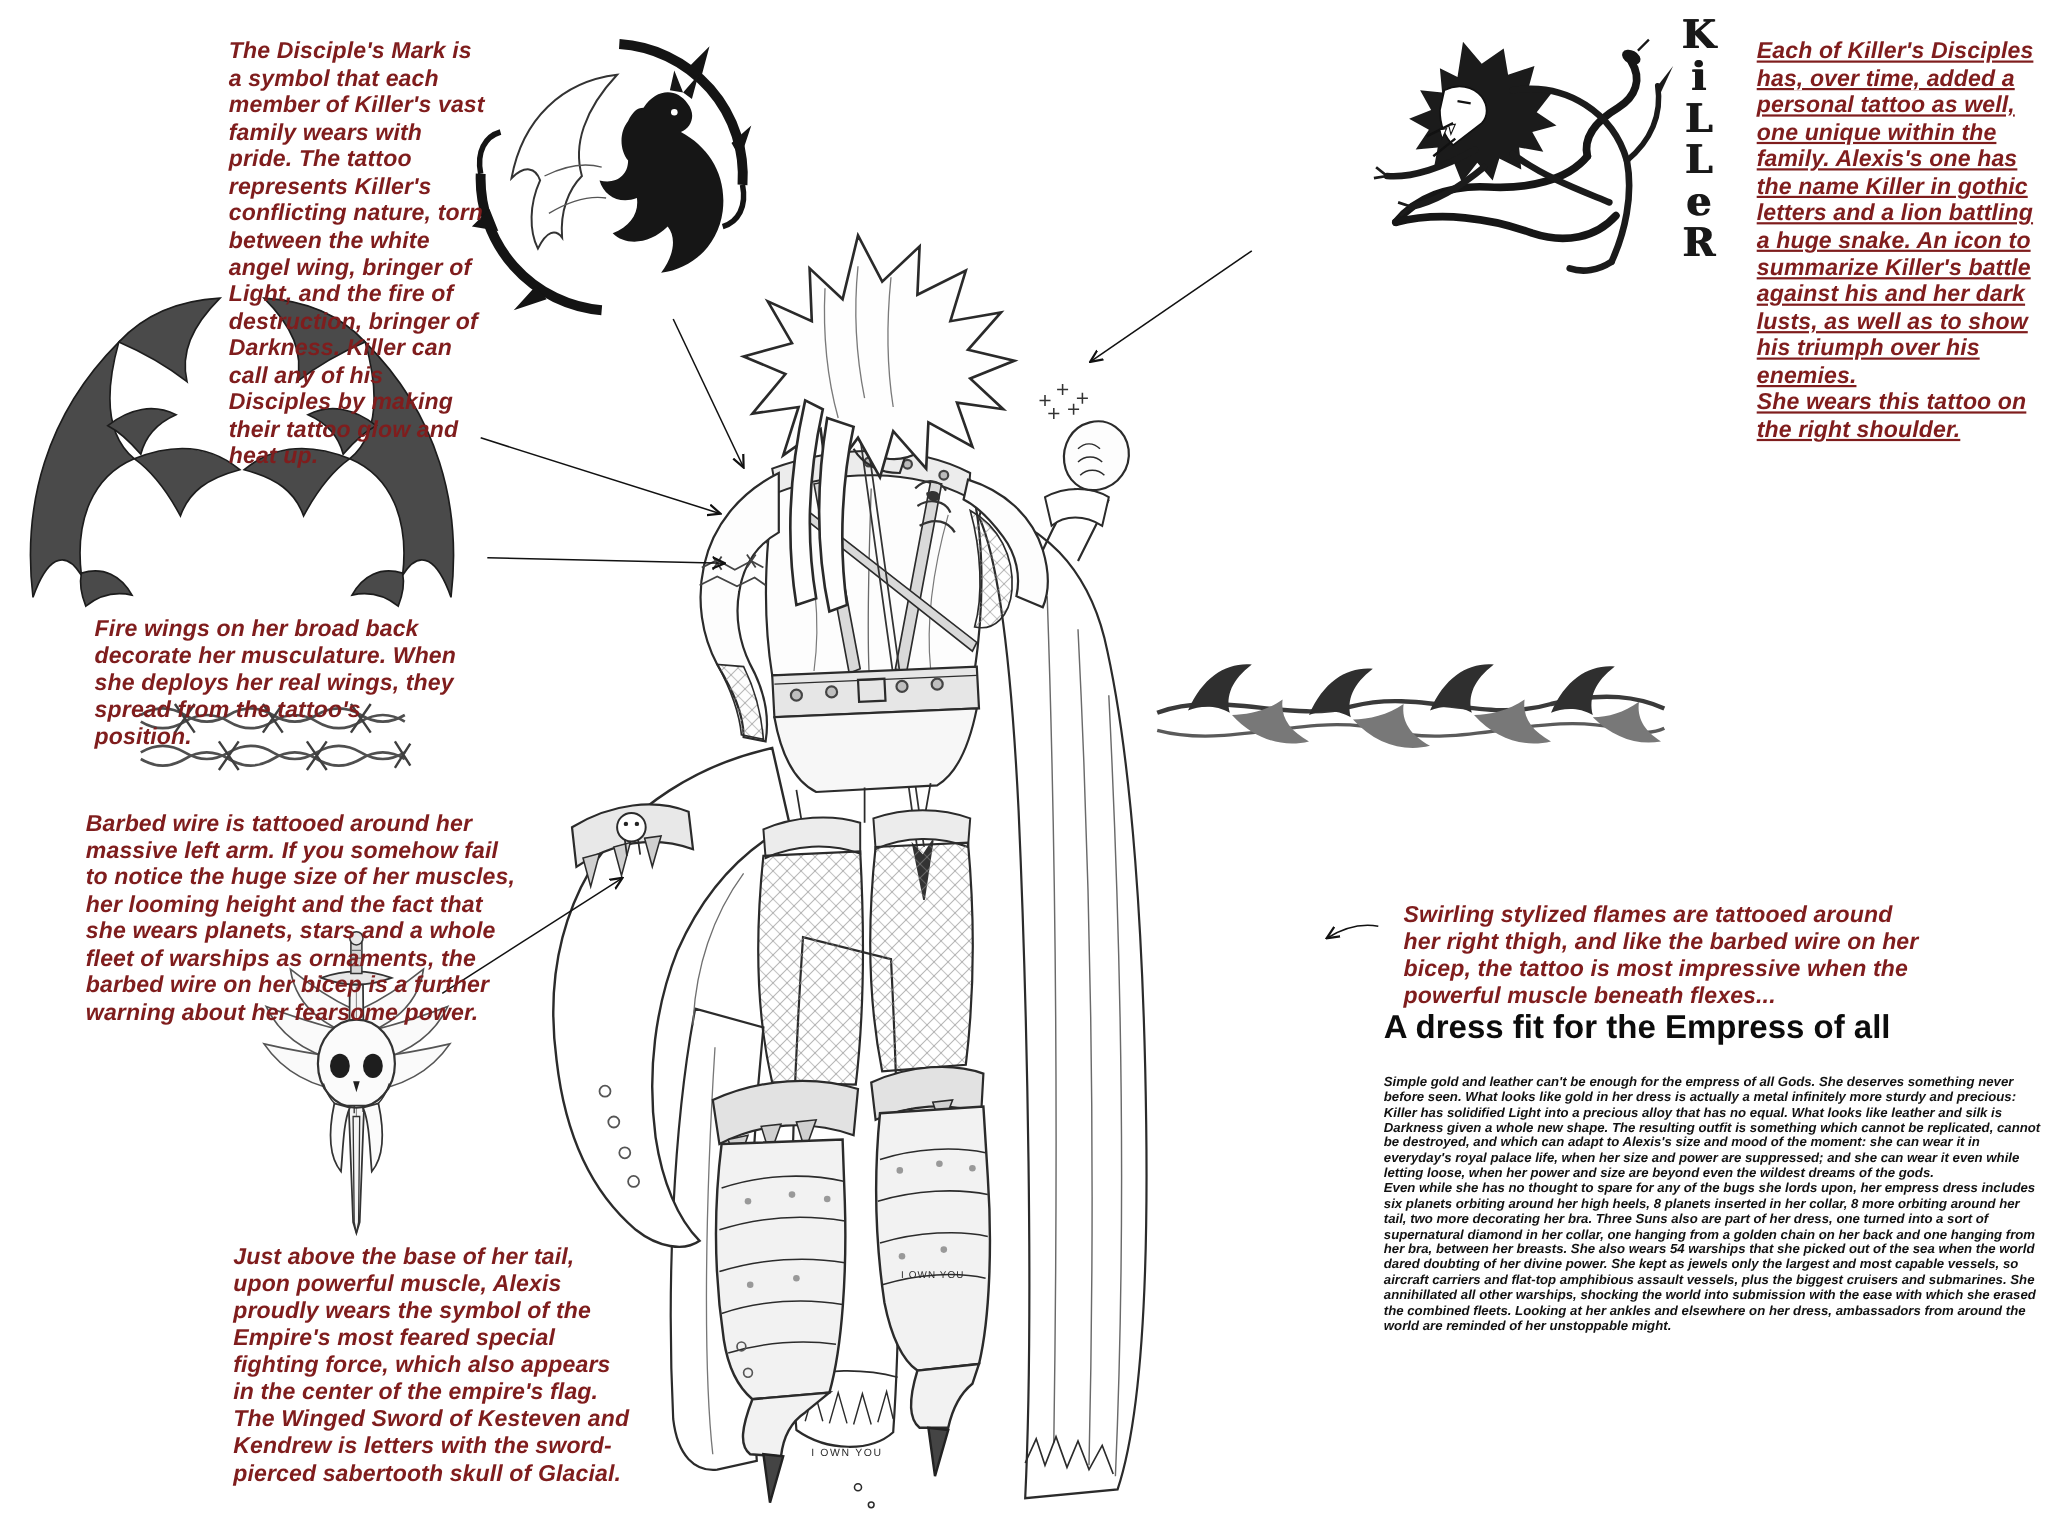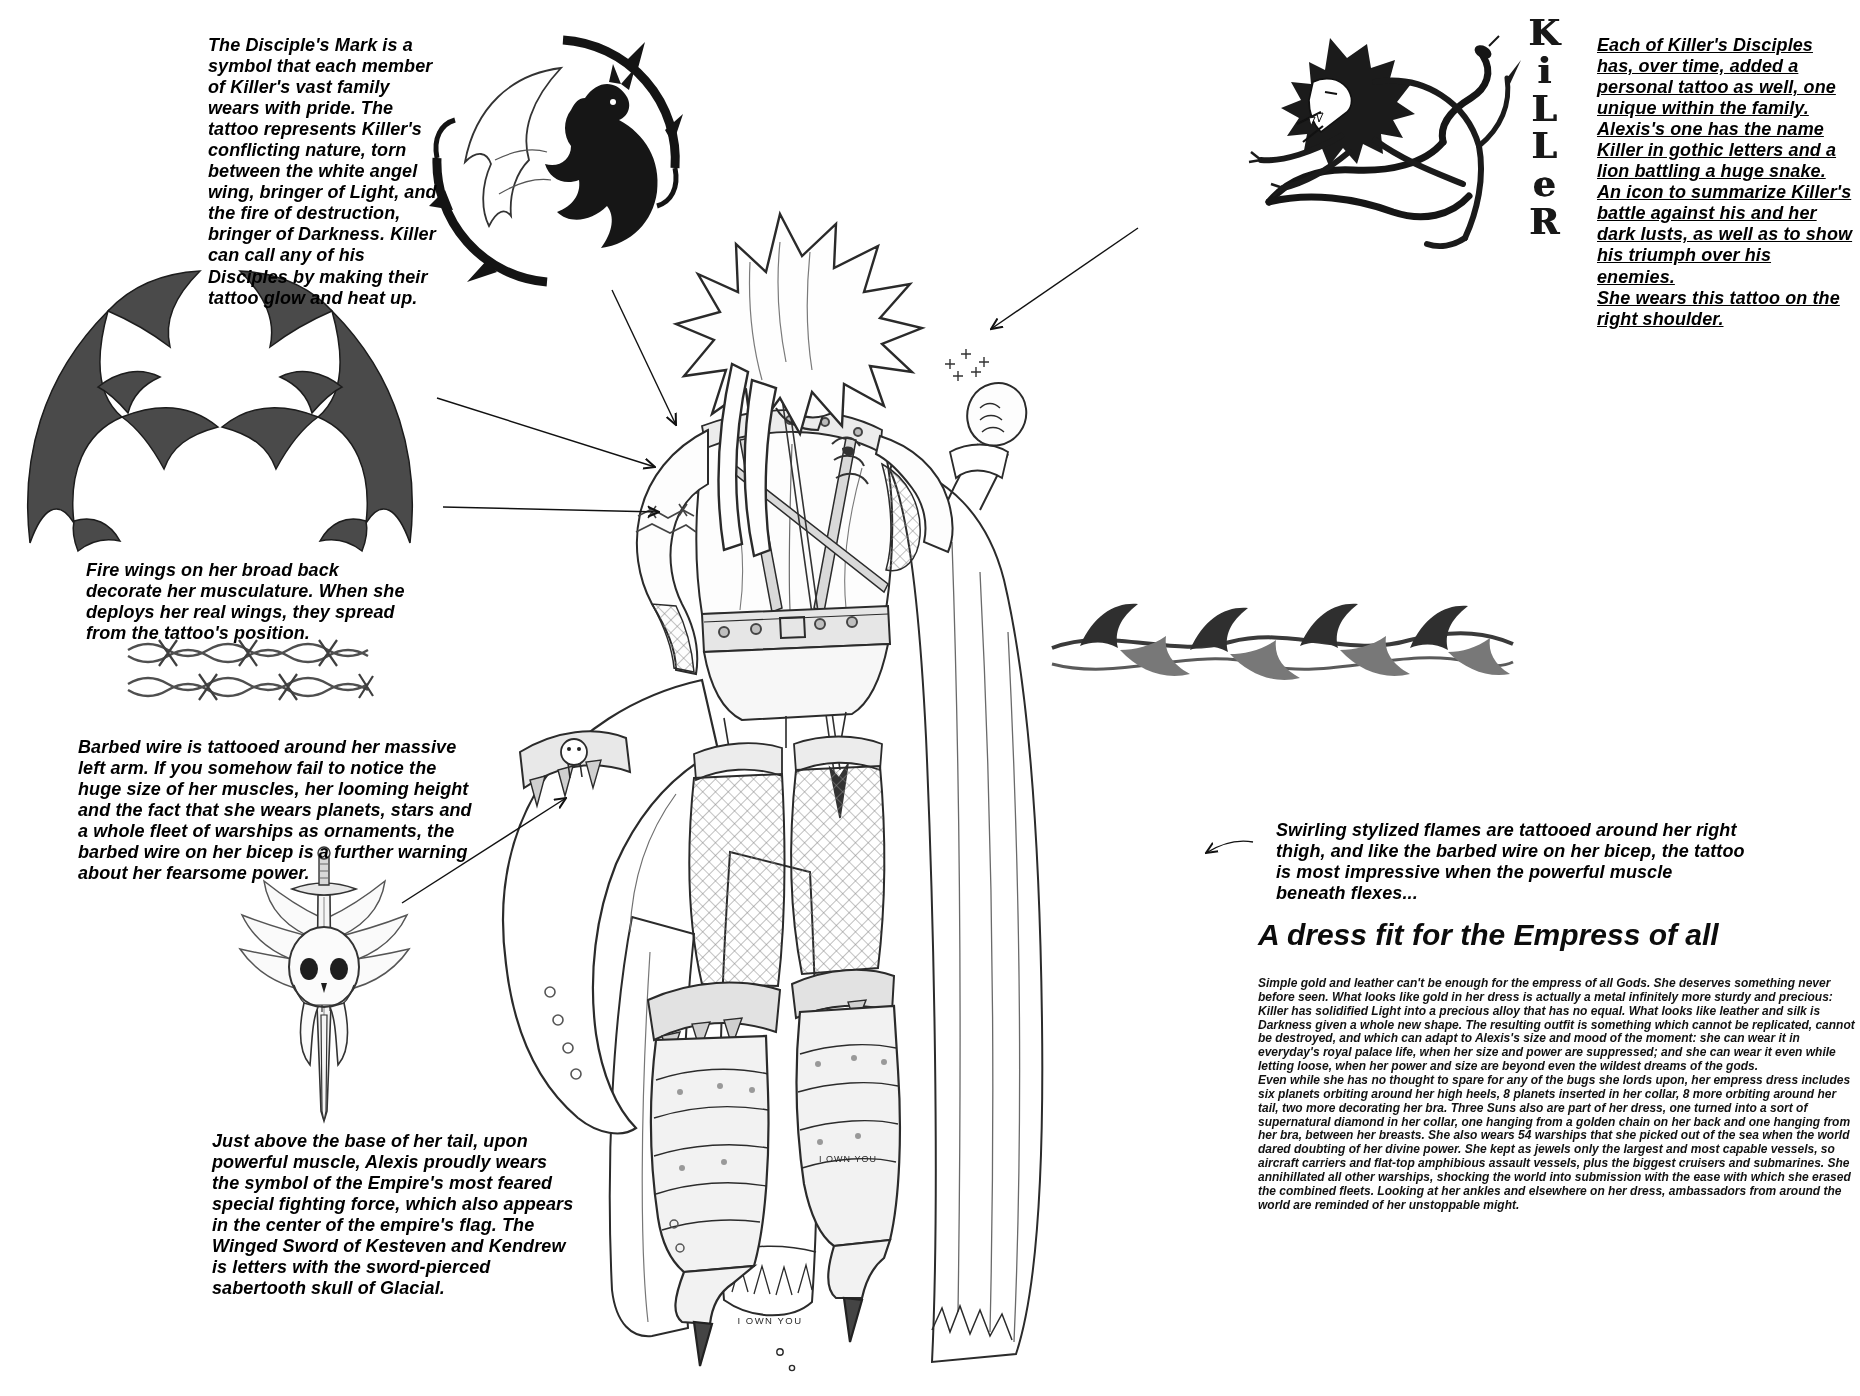--- a/index.html
+++ b/index.html
@@ -1,21 +1,21 @@
 <!DOCTYPE html>
 <html><head>
 <meta charset="utf-8">
 <style>
   html,body{margin:0;padding:0;background:#ffffff;}
   .page{position:relative;width:1860px;height:1396px;background:#fff;overflow:hidden;
         font-family:"Liberation Sans",sans-serif;color:#121212;}
-  .note{position:absolute;font-style:italic;font-weight:700;font-size:18px;line-height:1.17;
-        color:#000000;letter-spacing:.1px;}
+  .note{position:absolute;font-style:italic;font-weight:700;font-size:21px;line-height:1.17;
+        color:#7f1d1d;letter-spacing:.1px;}
   .pre{white-space:pre-line;text-decoration:underline;}
-  .h1{position:absolute;font-style:italic;font-weight:700;font-size:30px;color:#0c0c0c;}
+  .h1{position:absolute;font-weight:700;font-size:30px;color:#0c0c0c;}
   .body-text{position:absolute;font-style:italic;font-weight:700;font-size:12px;line-height:1.155;
         color:#121212;white-space:pre-line;}
   .art{position:absolute;overflow:visible;}
   .gothic{position:absolute;display:flex;flex-direction:column;align-items:center;
         font-family:"DejaVu Serif",serif;font-weight:700;color:#181818;}
   .gothic span{font-size:36px;line-height:1.05;text-shadow:1px 0 0 #181818;}
   svg text{font-family:"Liberation Sans",sans-serif;}
 </style>
 </head>
 <body>

